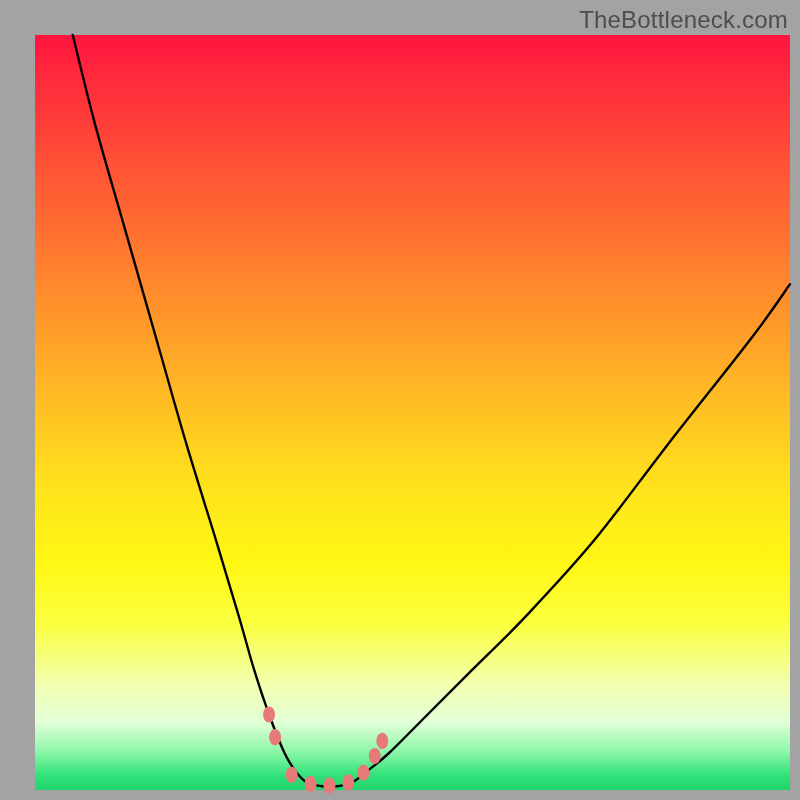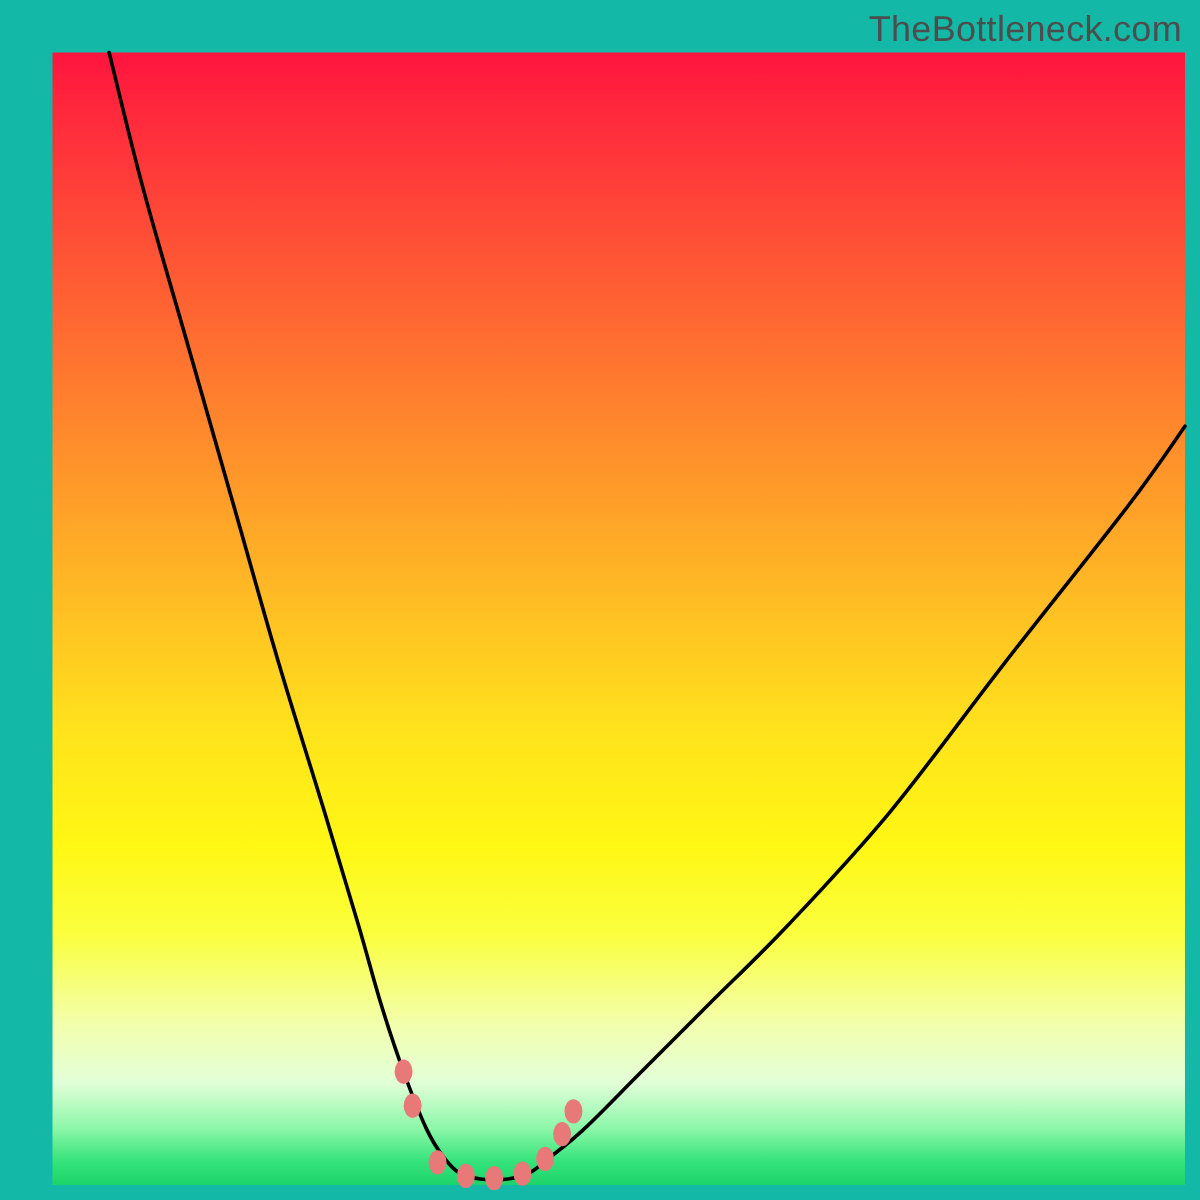--- a/index.html
+++ b/index.html
@@ -8,21 +8,21 @@
     width: 800px;
     height: 800px;
     overflow: hidden;
     background: #000;
     font-family: Arial, Helvetica, sans-serif;
   }
   .frame {
     position: absolute;
     left: 0; top: 0;
     width: 800px; height: 800px;
-    background: #14b8a6;
+    background: #a3a3a3;
   }
   .plot-area {
     position: absolute;
     left: 35px;
     top: 35px;
     width: 755px;
     height: 755px;
     background: linear-gradient(
       to bottom,
       #ff143e 0%,

